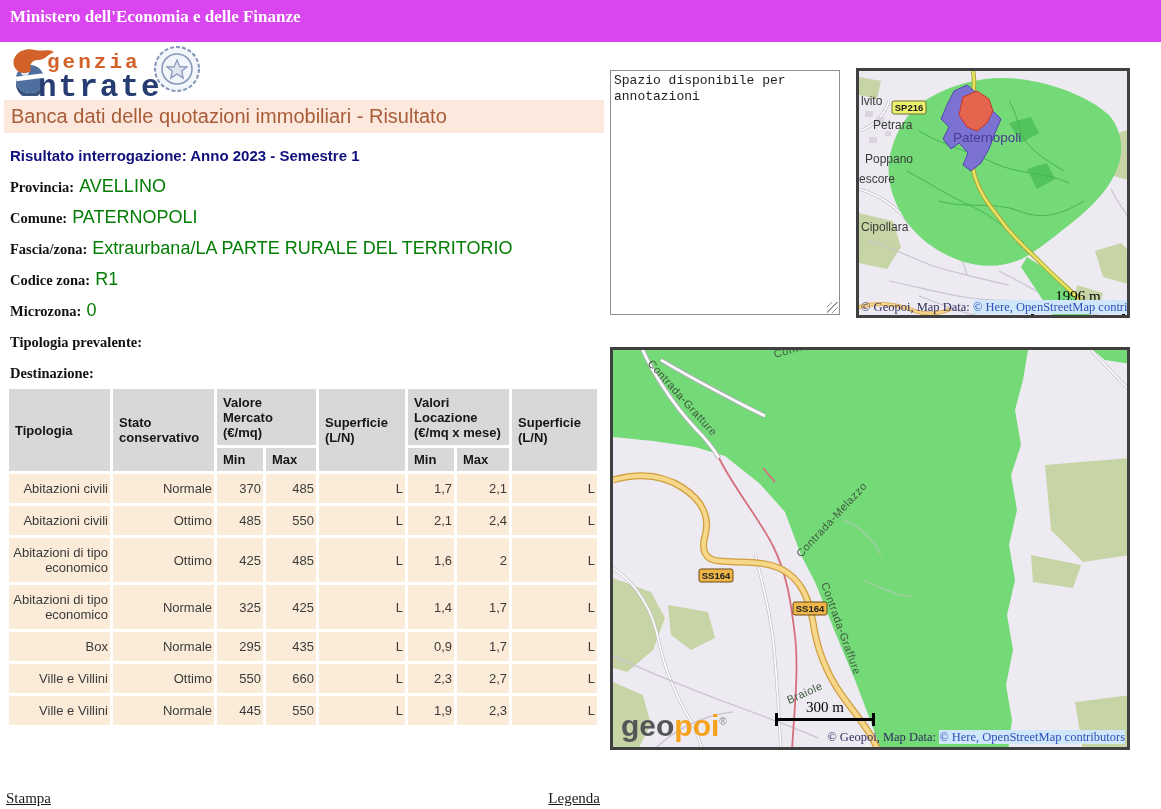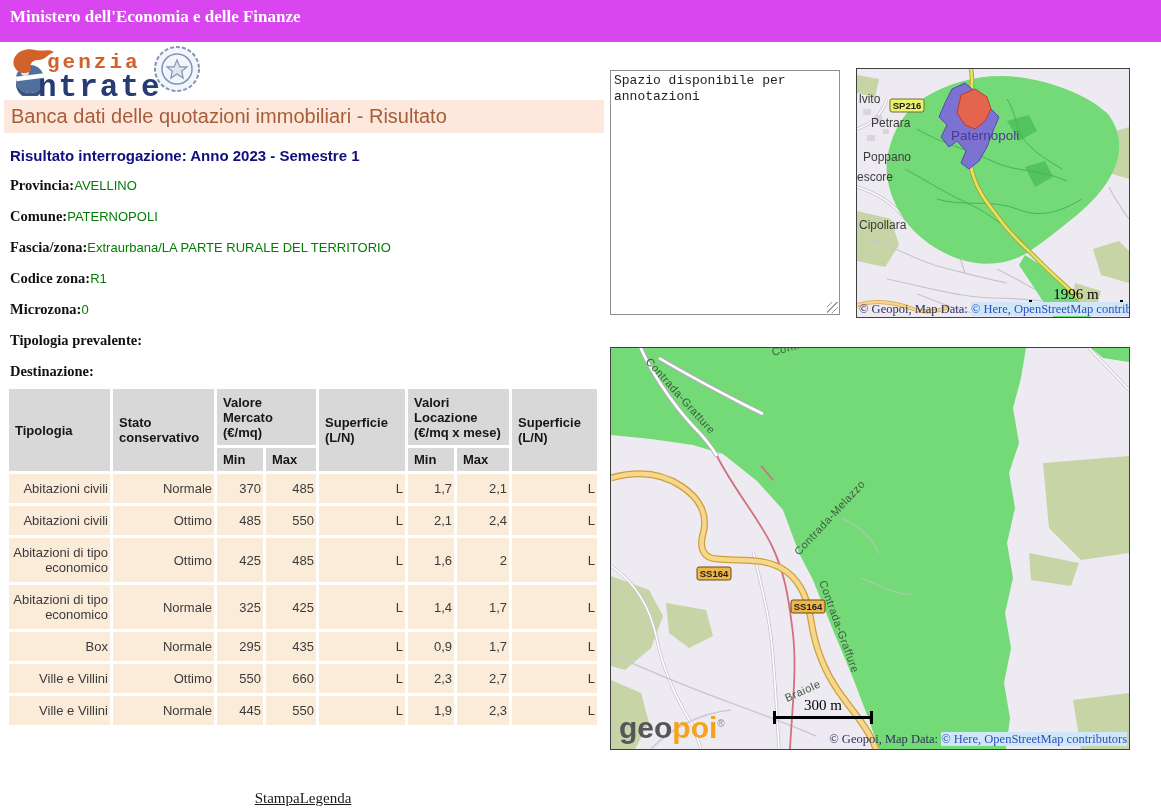--- a/index.html
+++ b/index.html
@@ -21,45 +21,45 @@
 
   
   .banner{position:absolute;left:4px;top:100px;width:600px;height:33px;background:#fce8dc;}
   .banner span{display:block;padding:5px 0 0 7px;font-size:20px;color:#a85c38;}
 
   .result-title{position:absolute;left:10px;top:147px;font-size:15px;font-weight:bold;color:#10107d;}
 
   .fields{position:absolute;left:10px;top:176px;width:594px;}
   .field{height:14px;margin-bottom:17px;white-space:nowrap;}
   .flabel{font-family:"Liberation Serif",serif;font-weight:bold;font-size:14.5px;color:#111;}
-  .fvalue{font-size:13px;color:#037d03;}
+  .fvalue{font-size:18px;color:#037d03;margin-left:5px;}
 
   
   table.quotes{position:absolute;left:6px;top:386px;width:594px;table-layout:fixed;
       border-collapse:separate;border-spacing:3px;font-size:13px;color:#3b3b3b;}
   table.quotes th{background:#d8d8d8;font-weight:bold;color:#161616;text-align:left;
       padding:4px 4px 4px 6px;vertical-align:middle;line-height:15px;}
   table.quotes thead tr.r1 th{height:48px;}
   table.quotes thead tr.r2 th{height:15px;}
   table.quotes td{background:#fbecd9;text-align:right;vertical-align:middle;
       padding:7px 2px;line-height:15px;}
 
-  .links-row{position:absolute;left:6px;top:790px;width:594px;display:flex;justify-content:center;}
+  .links-row{position:absolute;left:6px;top:790px;width:594px;display:flex;justify-content:space-between;}
   .links-row a{font-family:"Liberation Serif",serif;font-size:15px;color:#1a1a1a;text-decoration:underline;}
 
   
   .notes{position:absolute;left:610px;top:70px;width:230px;height:245px;}
   .notes textarea{width:100%;height:100%;box-sizing:border-box;border:1px solid #8f8f8f;resize:none;
       font-family:"Liberation Mono",monospace;font-size:13px;line-height:16px;color:#222;
       padding:2px 3px;background:#fff;}
   .grip{position:absolute;right:2px;bottom:2px;width:11px;height:11px;pointer-events:none;
       background:repeating-linear-gradient(135deg,transparent 0 3px,#9a9a9a 3px 4px);}
 
   
-  .map{position:absolute;box-sizing:border-box;border:1px solid #404040;background:#edeaf2;overflow:hidden;}
+  .map{position:absolute;box-sizing:border-box;border:3px solid #404040;background:#edeaf2;overflow:hidden;}
   .map-overview{left:856px;top:68px;width:274px;height:250px;}
   .map-detail{left:610px;top:347px;width:520px;height:403px;}
   .map svg{display:block;}
   .maplbl{font-family:"Liberation Sans",sans-serif;font-size:12px;fill:#3b3b3b;}
   .townlbl{font-family:"Liberation Sans",sans-serif;font-size:13.5px;fill:#4a3a96;}
   .roadlbl{font-family:"Liberation Sans",sans-serif;font-size:11px;fill:#3f5a3f;letter-spacing:.5px;}
   .badge rect{rx:2px;}
   .badge text{font-family:"Liberation Sans",sans-serif;font-size:9.5px;font-weight:bold;fill:#222;
       text-anchor:middle;}
 

